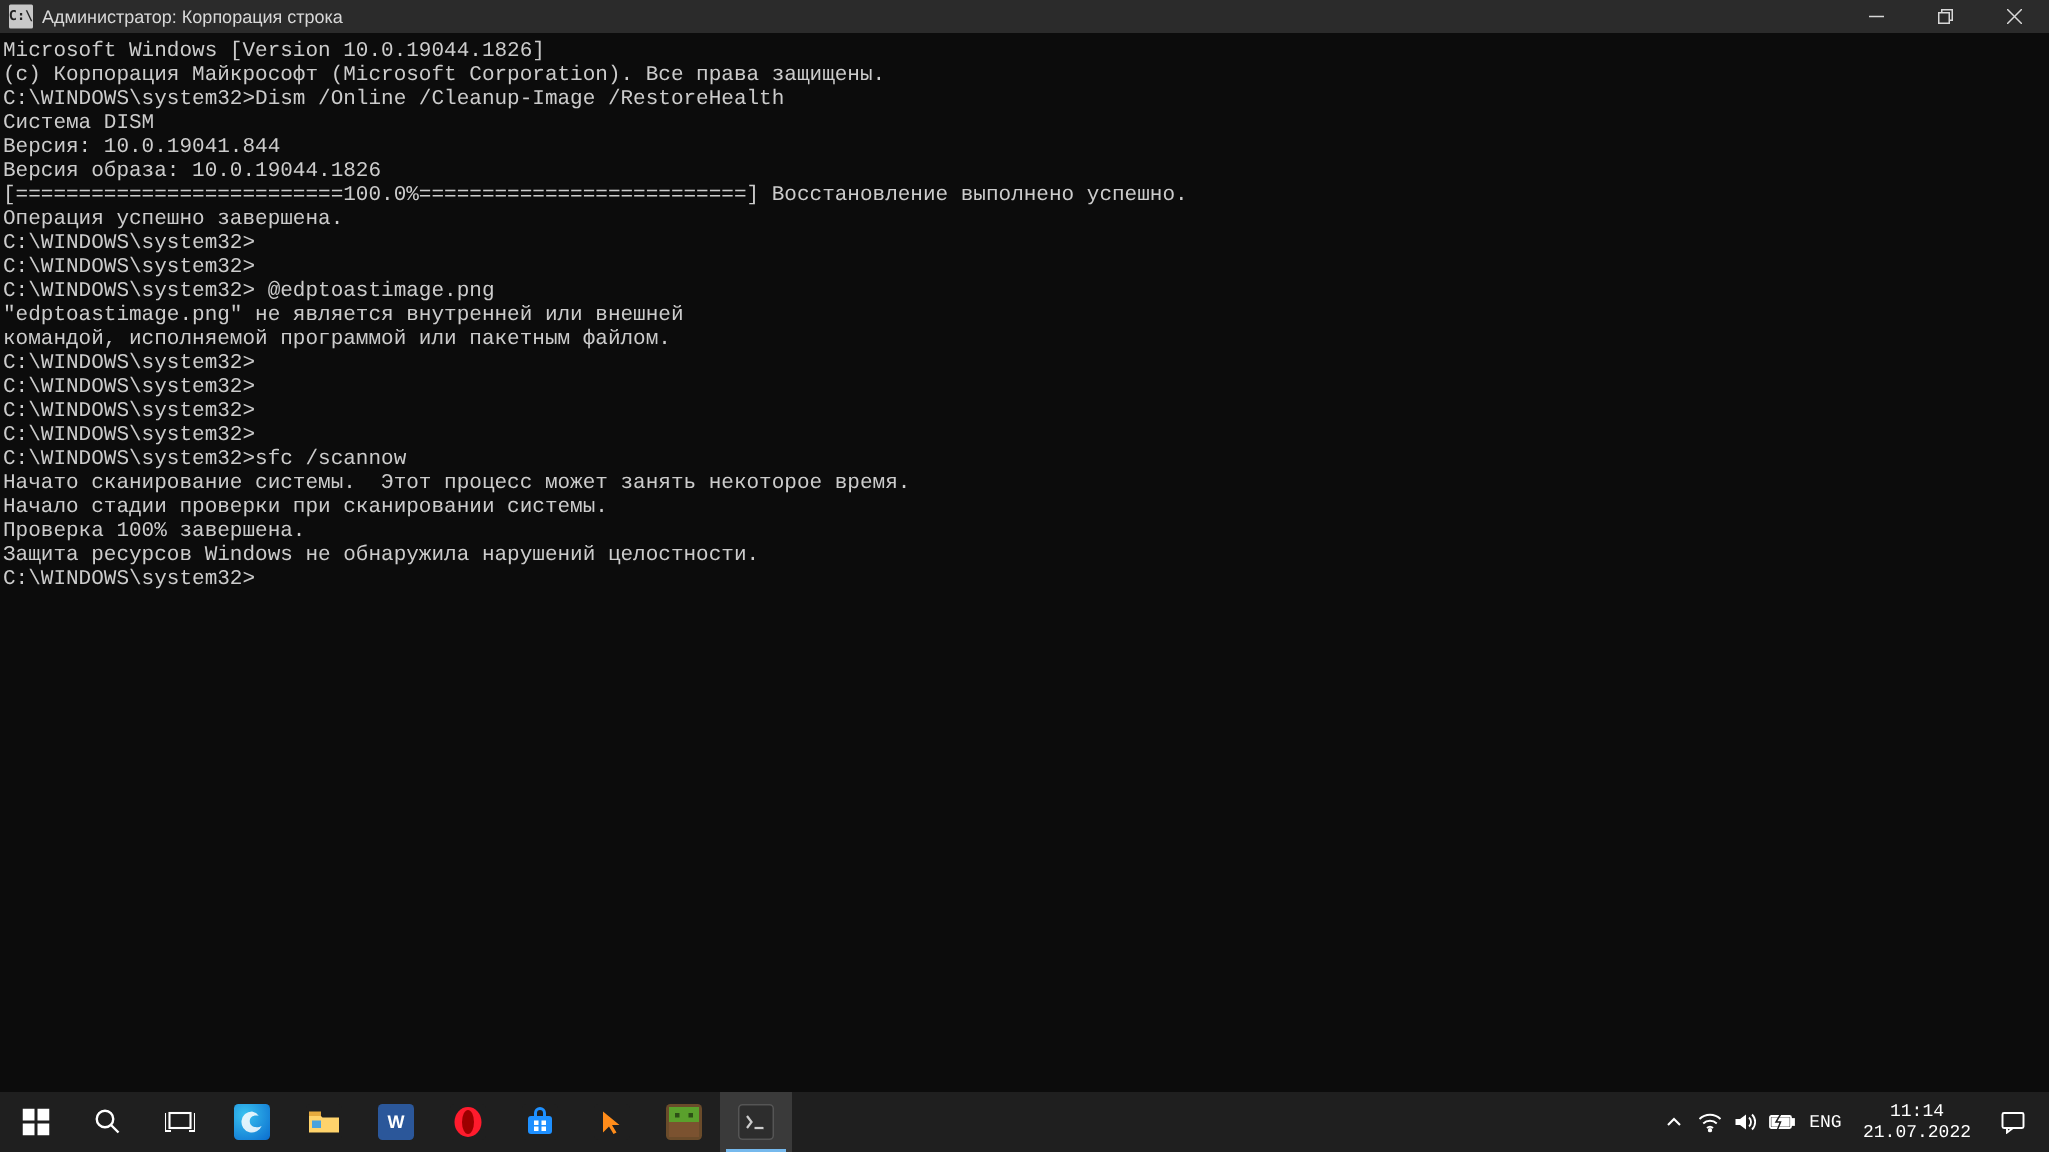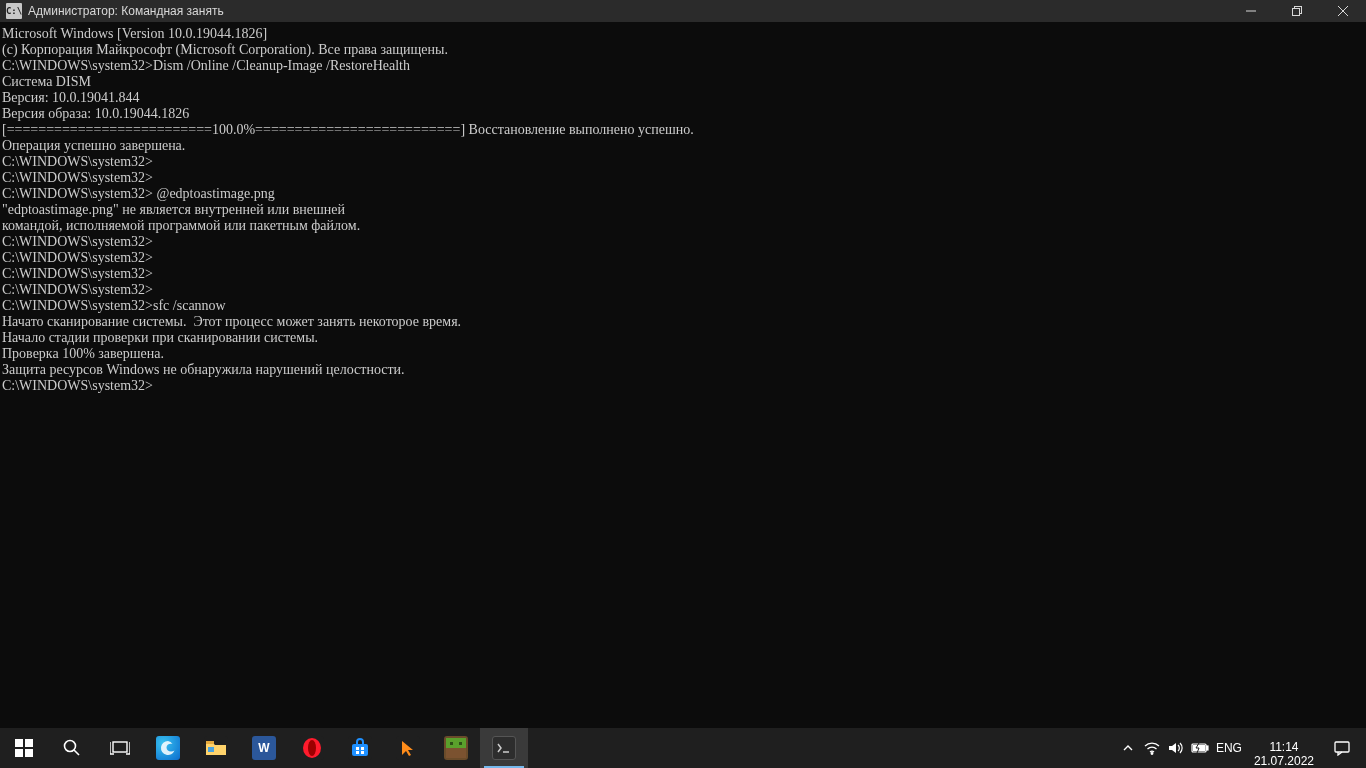--- a/index.html
+++ b/index.html
@@ -20,40 +20,40 @@
   }
   .titlebar-title { flex: 0 0 auto; }
   .titlebar-spacer { flex: 1 1 auto; }
   .titlebar-btn {
     width: 46px; height: 22px; display: flex; align-items: center; justify-content: center;
     color: #d8d8d8;
   }
   .titlebar-btn svg { width: 10px; height: 10px; stroke: currentColor; fill: none; stroke-width: 1; }
   .terminal {
     flex: 1 1 auto; background: #0c0c0c; color: #cccccc;
-    font-family: Liberation Serif, serif; font-size: 14px;
+    font-family: Liberation Mono, monospace; font-size: 14px;
     line-height: 16px; padding: 4px 2px; white-space: pre; overflow: hidden;
   }
   .terminal .line { white-space: pre; }
   .taskbar {
     position: absolute; left: 0; bottom: 0; width: 1366px; height: 40px;
     background: #1f1f1f; display: flex; align-items: center; color: #fff;
   }
   .tb-left { display: flex; align-items: center; height: 100%; }
   .tb-item {
     width: 48px; height: 40px; display: flex; align-items: center; justify-content: center;
     position: relative;
   }
   .tb-item.active::after {
     content: ""; position: absolute; bottom: 0; left: 4px; right: 4px; height: 2px; background: #76b9ed;
   }
   .tb-item.active { background: #3a3a3a; }
   .tb-right {
-    margin-left: auto; display: flex; align-items: flex-start; height: 100%;
-    padding-right: 4px; gap: 0;
+    margin-left: auto; display: flex; align-items: center; height: 100%;
+    padding-right: 4px; gap: 0; font-family: Liberation Mono, monospace;
   }
   .tray-icon {
     width: 24px; height: 40px; display: flex; align-items: center; justify-content: center;
     color: #fff; font-size: 12px;
   }
   .tray-lang { width: 34px; font-size: 12px; display:flex; align-items:center; justify-content:center; height:40px; }
   .tray-clock {
     display: flex; flex-direction: column; align-items: center; justify-content: center;
     font-size: 12px; line-height: 14px; padding: 0 8px; height: 52px;
   }
@@ -61,21 +61,21 @@
   .ic { display:inline-block; }
   
   .app-box { width: 24px; height: 24px; border-radius: 3px; display:flex; align-items:center; justify-content:center; }
 </style>
 </head>
 <body>
 
 <div class="window">
   <div class="titlebar">
     <span class="titlebar-icon">C:\</span>
-    <span class="titlebar-title">Администратор: Командная занять</span>
+    <span class="titlebar-title">Администратор: Корпорация строка</span>
     <span class="titlebar-spacer"></span>
     <div class="titlebar-btn">
       <svg viewBox="0 0 10 10">
           <path d="M0 5 H10"></path>
         </svg>
     </div>
     <div class="titlebar-btn">
       <svg viewBox="0 0 10 10">
           <rect x="2.5" y="0.5" width="7" height="7"></rect>
           <rect x="0.5" y="2.5" width="7" height="7" fill="#2b2b2b"></rect>

